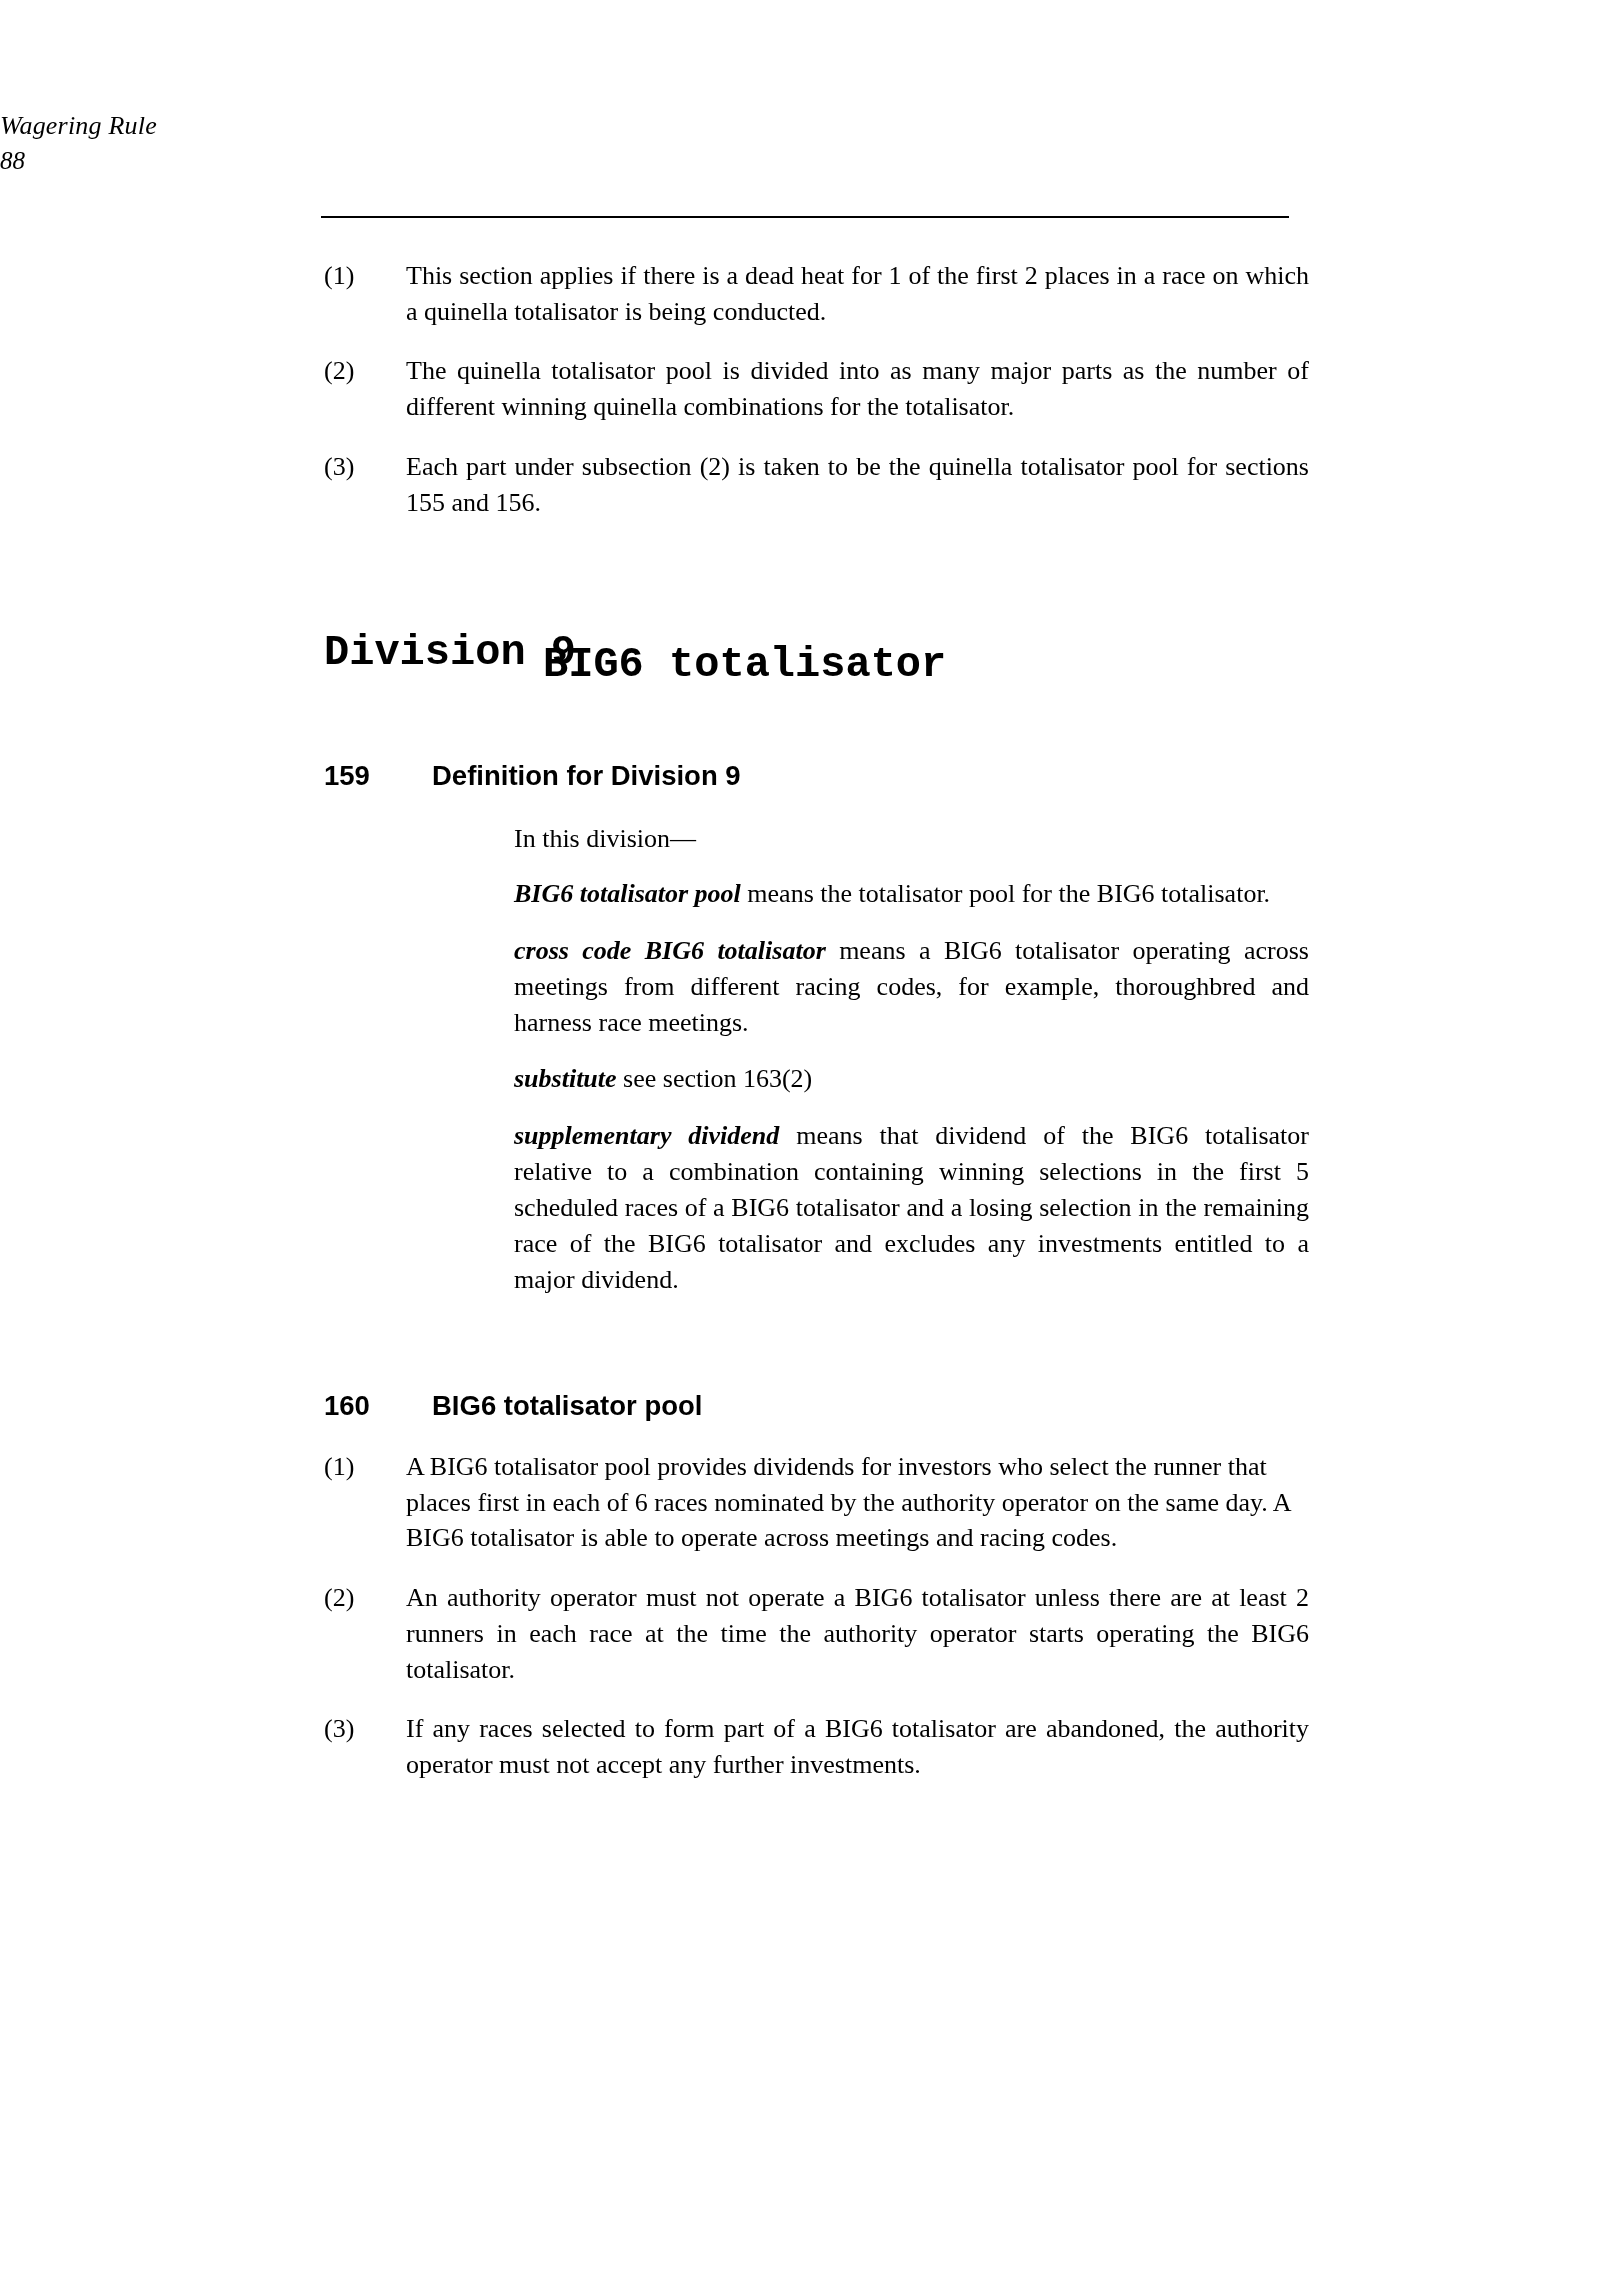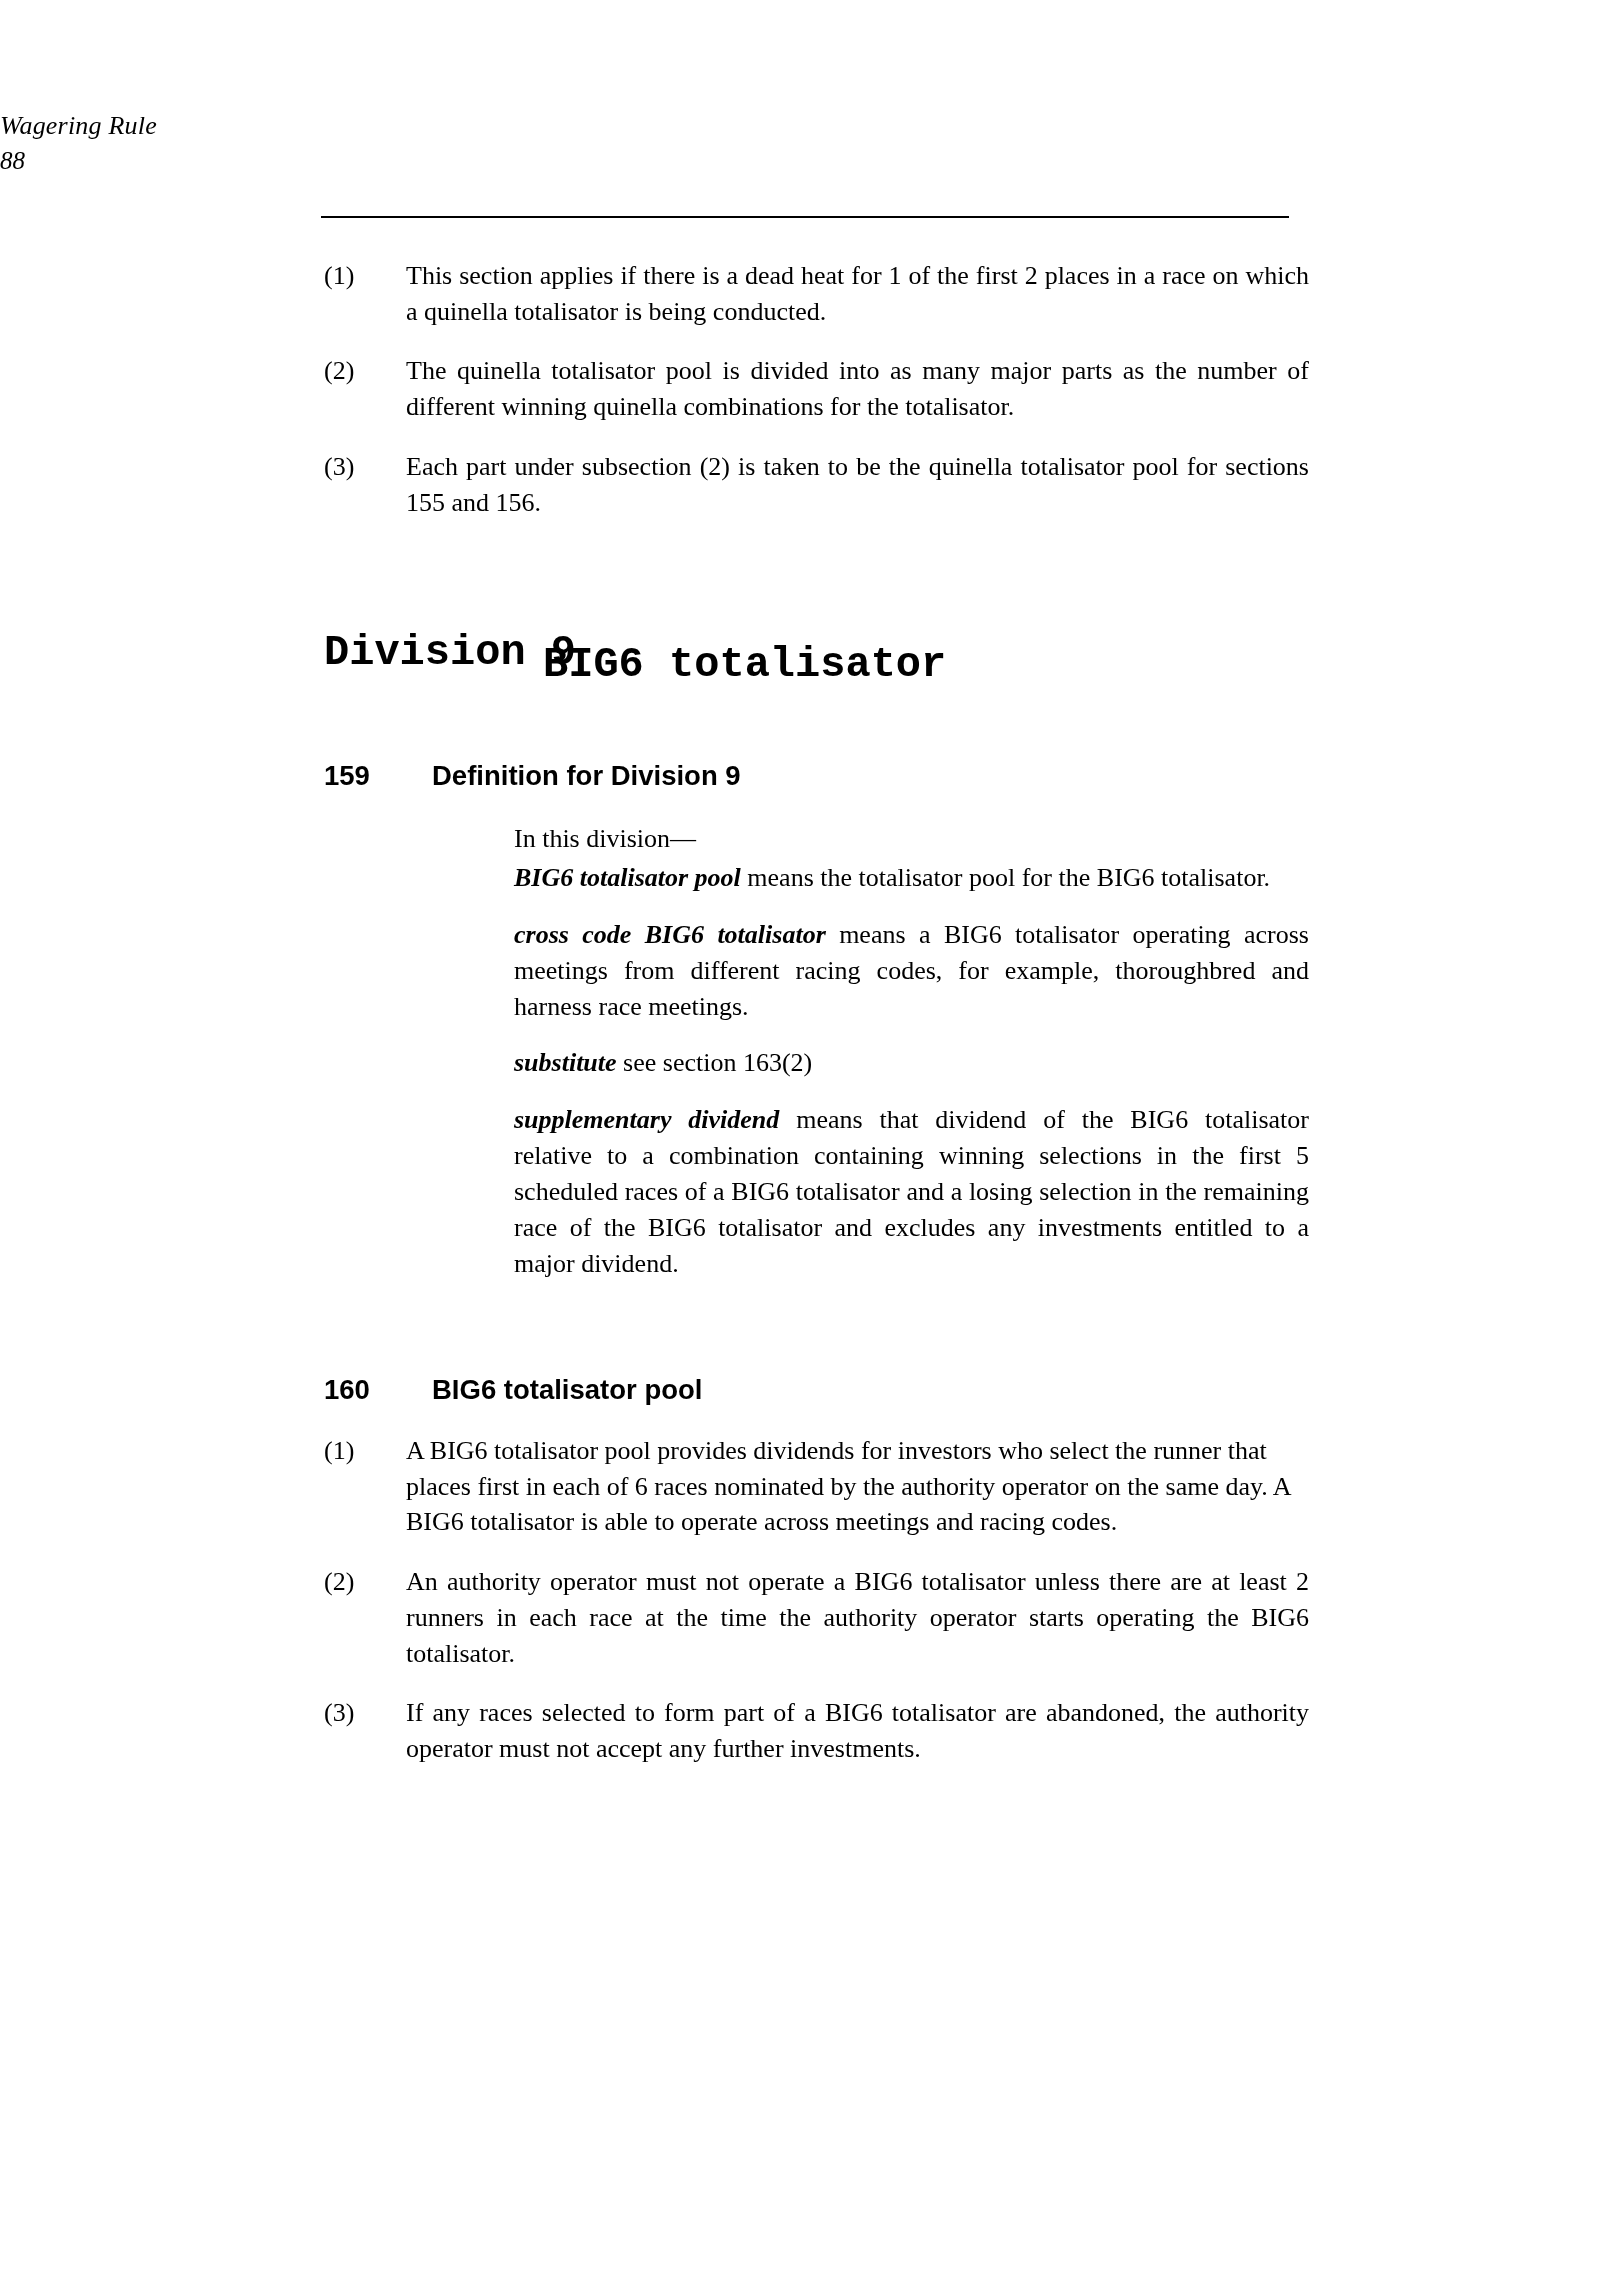--- a/index.html
+++ b/index.html
@@ -123,21 +123,21 @@
   .section-title { left: 432px; }
 
   
   .defblock {
     padding-left: 514px;
     padding-right: 314px;
     font-size: 26px;
     line-height: 1.38;
   }
   .def-intro {
-    margin: 0 0 3px 0;
+    margin: 0 0 19px 0;
     text-align: left;
   }
   .def {
     margin: 0 0 21px 0;
     text-align: justify;
     text-justify: inter-word;
   }
   .def.last { margin-bottom: 12px; }
   .def .term {
     font-weight: bold;

